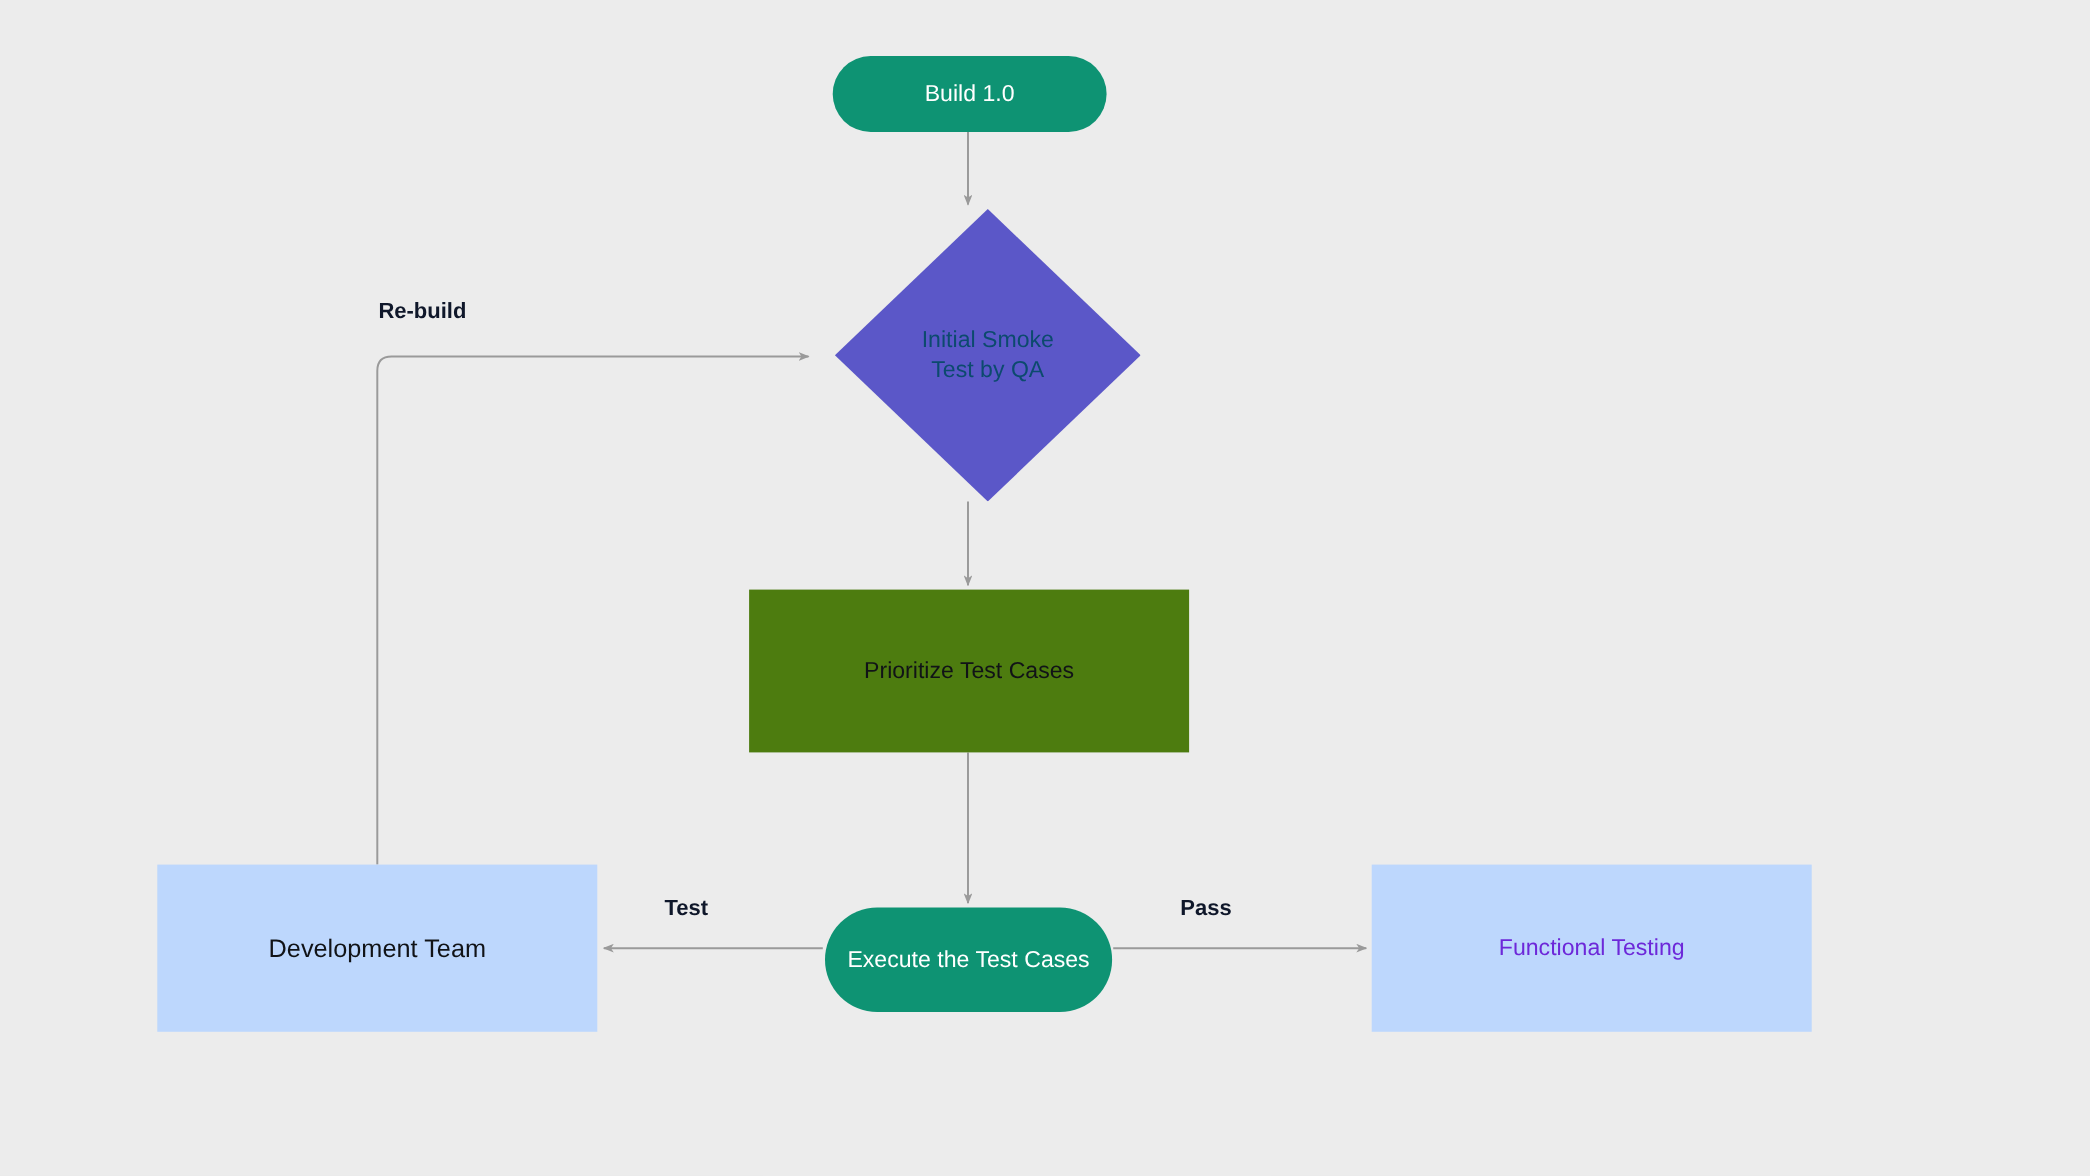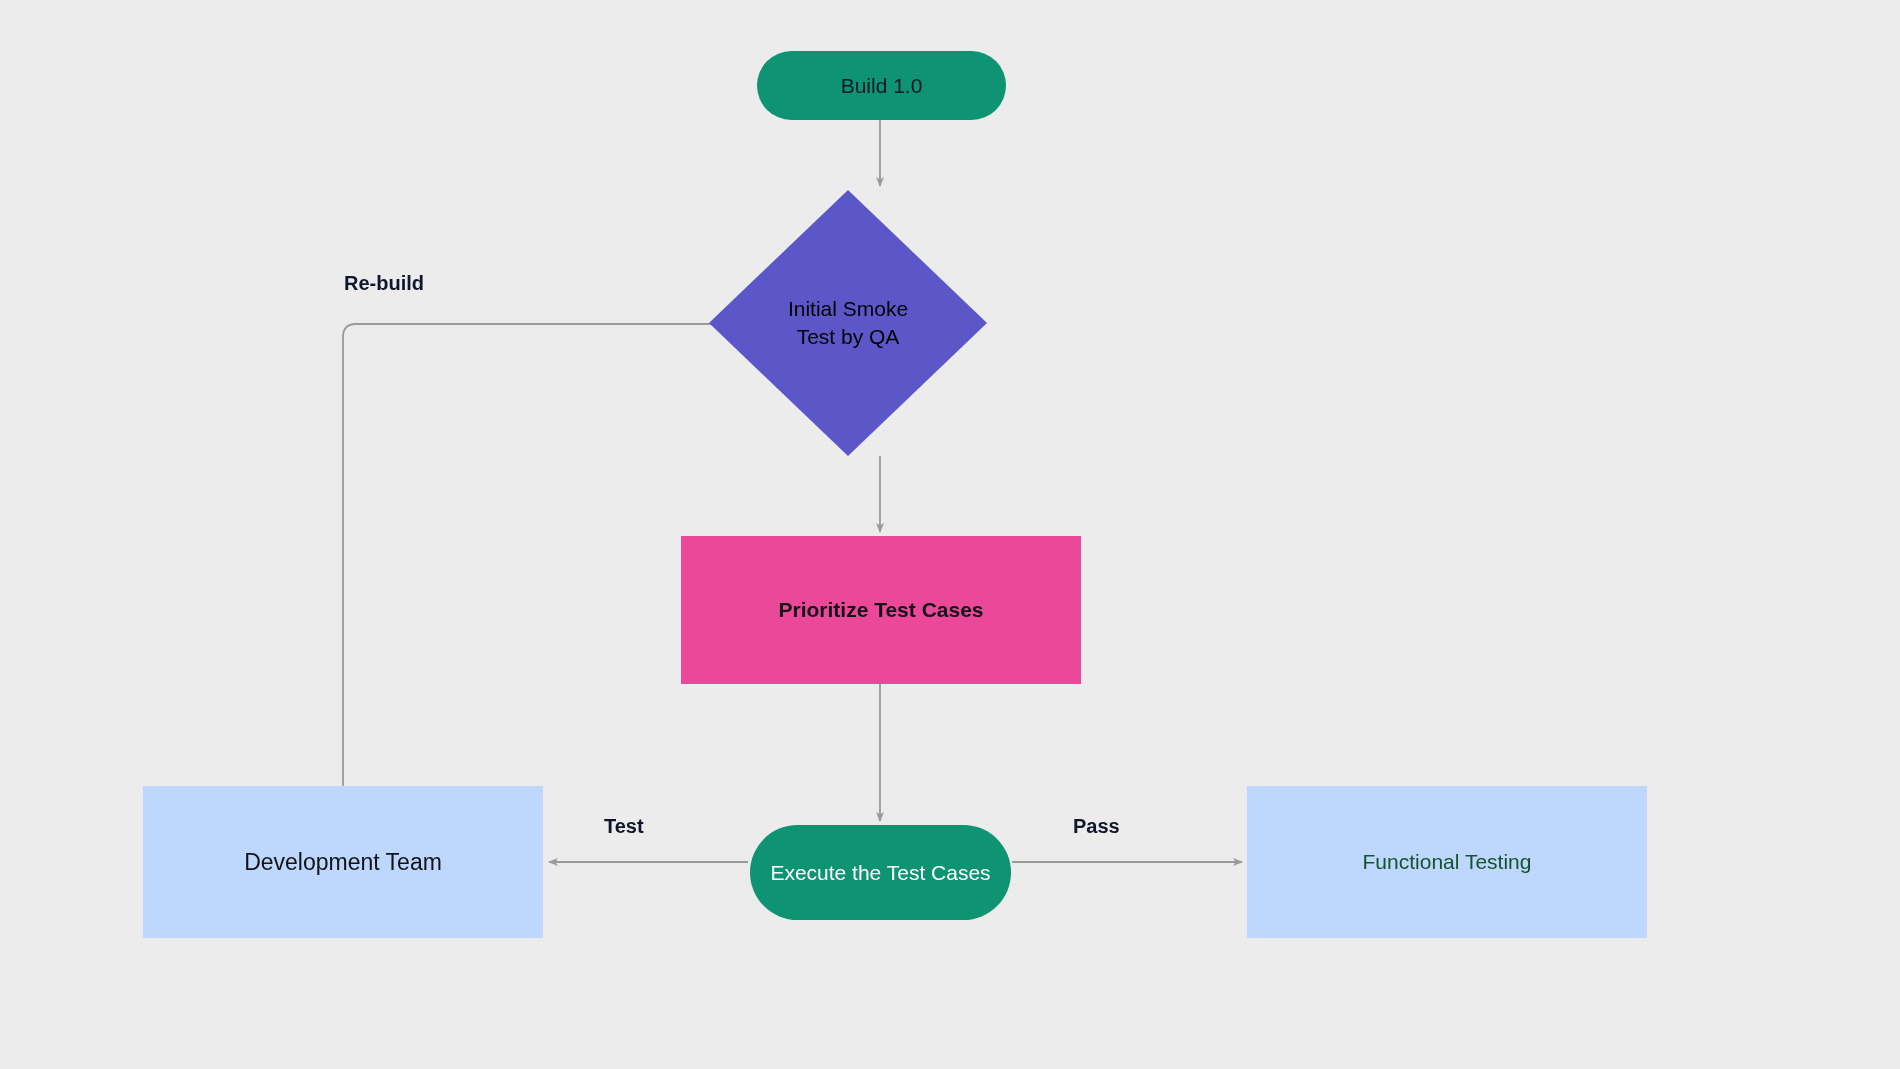--- a/index.html
+++ b/index.html
@@ -64,43 +64,42 @@
     z-index: 2;
   }
 
   
   #node-build {
     left: 757px;
     top: 51px;
     width: 249px;
     height: 69px;
     background: #0e9373;
-    color: #0f172a;
+    color: #ffffff;
     font-size: 21px;
   }
   #node-smoke {
-    left: 709px;
+    left: 759px;
     top: 190px;
     width: 278px;
     height: 266px;
-    color: #000000;
+    color: #0c4a6e;
     font-size: 21px;
   }
   #node-smoke .diamond-fill {
     background: #5b57c8;
   }
   #node-prioritize {
     left: 681px;
     top: 536px;
     width: 400px;
     height: 148px;
-    background: #ec4899;
+    background: #4d7c0f;
     color: #111317;
     font-size: 21px;
-    font-weight: bold;
   }
   #node-execute {
     left: 750px;
     top: 825px;
     width: 261px;
     height: 95px;
     background: #0e9373;
     color: #ffffff;
     font-size: 21px;
     z-index: 3;
@@ -113,21 +112,21 @@
     background: #bdd7fd;
     color: #111317;
     font-size: 23px;
   }
   #node-functional {
     left: 1247px;
     top: 786px;
     width: 400px;
     height: 152px;
     background: #bdd7fd;
-    color: #14532d;
+    color: #6d28d9;
     font-size: 21px;
   }
 
   
   .edge-label {
     position: absolute;
     font-weight: bold;
     font-size: 20px;
     color: #0f172a;
     white-space: nowrap;

